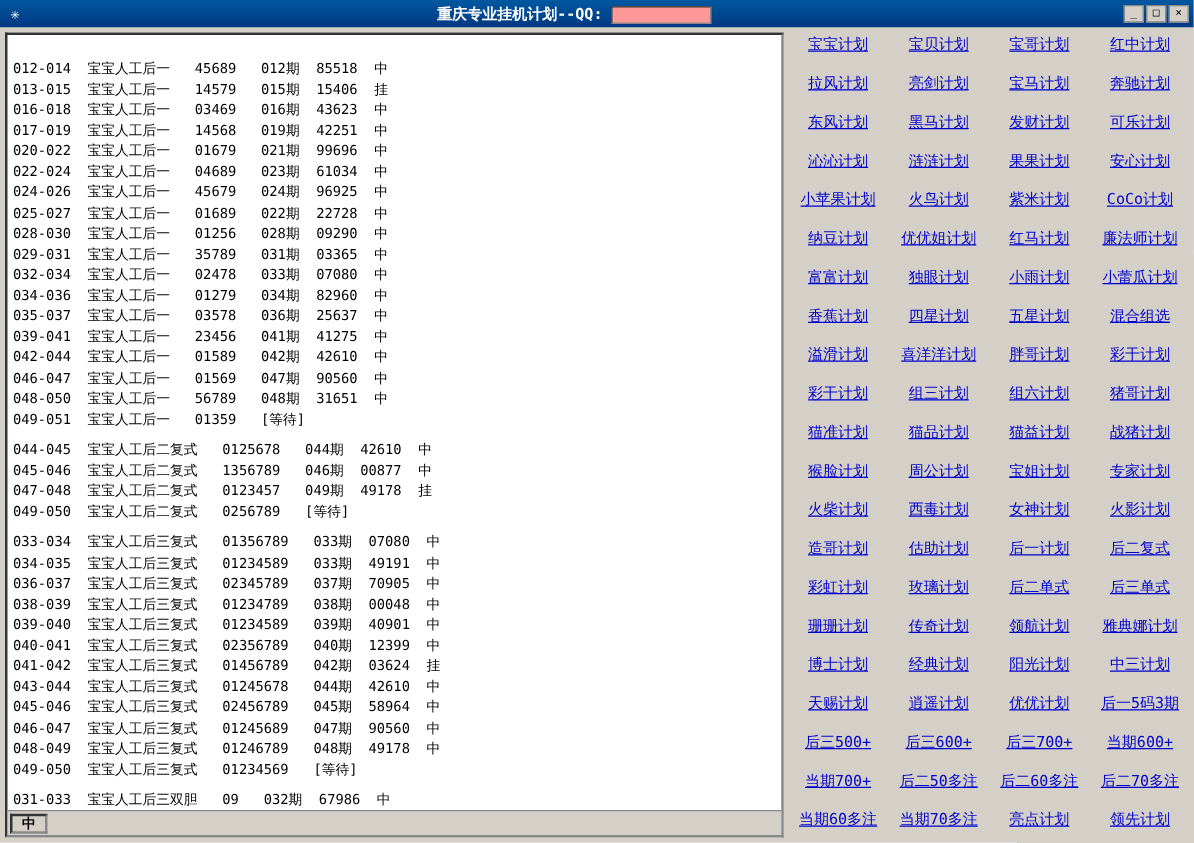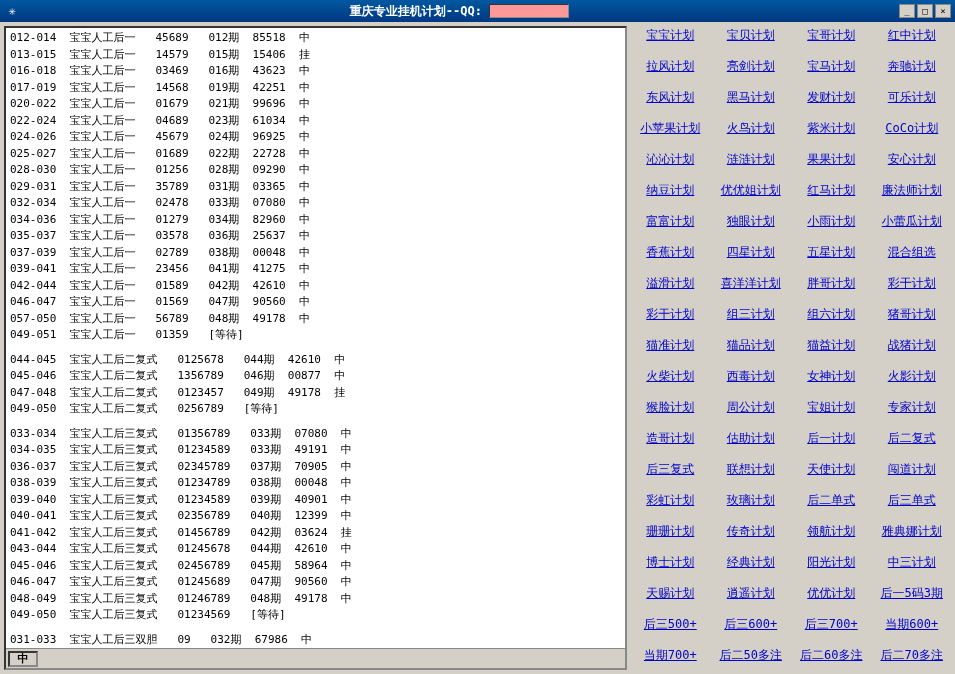--- a/index.html
+++ b/index.html
@@ -71,21 +71,21 @@
       border: 2px inset #888;
       overflow: hidden;
       position: relative;
       display: flex;
       flex-direction: column;
     }
     .left-scroll-area {
       flex: 1;
       overflow-y: scroll;
       overflow-x: hidden;
-      padding: 2px 4px;
+      padding: 19px 4px;
     }
     .left-scroll-area::-webkit-scrollbar {
       width: 16px;
     }
     .left-scroll-area::-webkit-scrollbar-track {
       background: #d4d0c8;
       border: 1px solid #888;
     }
     .left-scroll-area::-webkit-scrollbar-thumb {
       background: #d4d0c8;
@@ -186,25 +186,24 @@
         <div class="text-line">017-019  宝宝人工后一   14568   019期  42251  中</div>
         <div class="text-line">020-022  宝宝人工后一   01679   021期  99696  中</div>
         <div class="text-line">022-024  宝宝人工后一   04689   023期  61034  中</div>
         <div class="text-line">024-026  宝宝人工后一   45679   024期  96925  中</div>
         <div class="text-line">025-027  宝宝人工后一   01689   022期  22728  中</div>
         <div class="text-line">028-030  宝宝人工后一   01256   028期  09290  中</div>
         <div class="text-line">029-031  宝宝人工后一   35789   031期  03365  中</div>
         <div class="text-line">032-034  宝宝人工后一   02478   033期  07080  中</div>
         <div class="text-line">034-036  宝宝人工后一   01279   034期  82960  中</div>
         <div class="text-line">035-037  宝宝人工后一   03578   036期  25637  中</div>
-        <div class="text-line">037-039  宝宝人工后一   02789   038期  00048  中</div>
         <div class="text-line">039-041  宝宝人工后一   23456   041期  41275  中</div>
         <div class="text-line">042-044  宝宝人工后一   01589   042期  42610  中</div>
         <div class="text-line">046-047  宝宝人工后一   01569   047期  90560  中</div>
-        <div class="text-line">057-050  宝宝人工后一   56789   048期  49178  中</div>
+        <div class="text-line">048-050  宝宝人工后一   56789   048期  31651  中</div>
         <div class="text-line">049-051  宝宝人工后一   01359   [等待]</div>
         <div class="text-line empty"></div>
         <div class="text-line">044-045  宝宝人工后二复式   0125678   044期  42610  中</div>
         <div class="text-line">045-046  宝宝人工后二复式   1356789   046期  00877  中</div>
         <div class="text-line">047-048  宝宝人工后二复式   0123457   049期  49178  挂</div>
         <div class="text-line">049-050  宝宝人工后二复式   0256789   [等待]</div>
         <div class="text-line empty"></div>
         <div class="text-line">033-034  宝宝人工后三复式   01356789   033期  07080  中</div>
         <div class="text-line">034-035  宝宝人工后三复式   01234589   033期  49191  中</div>
         <div class="text-line">036-037  宝宝人工后三复式   02345789   037期  70905  中</div>
@@ -238,32 +237,32 @@
         <span class="link-item">宝马计划</span>
         <span class="link-item">奔驰计划</span>
       </div>
       <div class="link-row">
         <span class="link-item">东风计划</span>
         <span class="link-item">黑马计划</span>
         <span class="link-item">发财计划</span>
         <span class="link-item">可乐计划</span>
       </div>
       <div class="link-row">
+        <span class="link-item">沁沁计划</span>
+        <span class="link-item">涟涟计划</span>
+        <span class="link-item">果果计划</span>
+        <span class="link-item">安心计划</span>
+      </div>
+      <div class="link-row">
         <span class="link-item">小苹果计划</span>
         <span class="link-item">火鸟计划</span>
         <span class="link-item">紫米计划</span>
         <span class="link-item">CoCo计划</span>
       </div>
       <div class="link-row">
-        <span class="link-item">沁沁计划</span>
-        <span class="link-item">涟涟计划</span>
-        <span class="link-item">果果计划</span>
-        <span class="link-item">安心计划</span>
-      </div>
-      <div class="link-row">
         <span class="link-item">纳豆计划</span>
         <span class="link-item">优优姐计划</span>
         <span class="link-item">红马计划</span>
         <span class="link-item">廉法师计划</span>
       </div>
       <div class="link-row">
         <span class="link-item">富富计划</span>
         <span class="link-item">独眼计划</span>
         <span class="link-item">小雨计划</span>
         <span class="link-item">小蕾瓜计划</span>
@@ -286,44 +285,38 @@
         <span class="link-item">组六计划</span>
         <span class="link-item">猪哥计划</span>
       </div>
       <div class="link-row">
         <span class="link-item">猫准计划</span>
         <span class="link-item">猫品计划</span>
         <span class="link-item">猫益计划</span>
         <span class="link-item">战猪计划</span>
       </div>
       <div class="link-row">
+        <span class="link-item">猴脸计划</span>
+        <span class="link-item">周公计划</span>
+        <span class="link-item">宝姐计划</span>
+        <span class="link-item">专家计划</span>
+      </div>
+      <div class="link-row">
         <span class="link-item">火柴计划</span>
         <span class="link-item">西毒计划</span>
         <span class="link-item">女神计划</span>
         <span class="link-item">火影计划</span>
       </div>
       <div class="link-row">
-        <span class="link-item">猴脸计划</span>
-        <span class="link-item">周公计划</span>
-        <span class="link-item">宝姐计划</span>
-        <span class="link-item">专家计划</span>
-      </div>
-      <div class="link-row">
         <span class="link-item">造哥计划</span>
         <span class="link-item">估助计划</span>
         <span class="link-item">后一计划</span>
         <span class="link-item">后二复式</span>
       </div>
       <div class="link-row">
-        <span class="link-item">后三复式</span>
-        <span class="link-item">联想计划</span>
-        <span class="link-item">天使计划</span>
-        <span class="link-item">闯道计划</span>
-      </div>
-      <div class="link-row">
         <span class="link-item">彩虹计划</span>
         <span class="link-item">玫璃计划</span>
         <span class="link-item">后二单式</span>
         <span class="link-item">后三单式</span>
       </div>
       <div class="link-row">
         <span class="link-item">珊珊计划</span>
         <span class="link-item">传奇计划</span>
         <span class="link-item">领航计划</span>
         <span class="link-item">雅典娜计划</span>
@@ -346,20 +339,26 @@
         <span class="link-item">后三700+</span>
         <span class="link-item">当期600+</span>
       </div>
       <div class="link-row">
         <span class="link-item">当期700+</span>
         <span class="link-item">后二50多注</span>
         <span class="link-item">后二60多注</span>
         <span class="link-item">后二70多注</span>
       </div>
       <div class="link-row">
+        <span class="link-item">当期60多注</span>
+        <span class="link-item">当期70多注</span>
+        <span class="link-item">亮点计划</span>
+        <span class="link-item">领先计划</span>
+      </div>
+      <div class="link-row">
         <span class="link-item">后一5码2期</span>
         <span class="link-item">虎虎计划</span>
         <span class="link-item">可可计划</span>
         <span class="link-item">情义计划</span>
       </div>
     </div>
 
 </div>
 
 </body></html>

